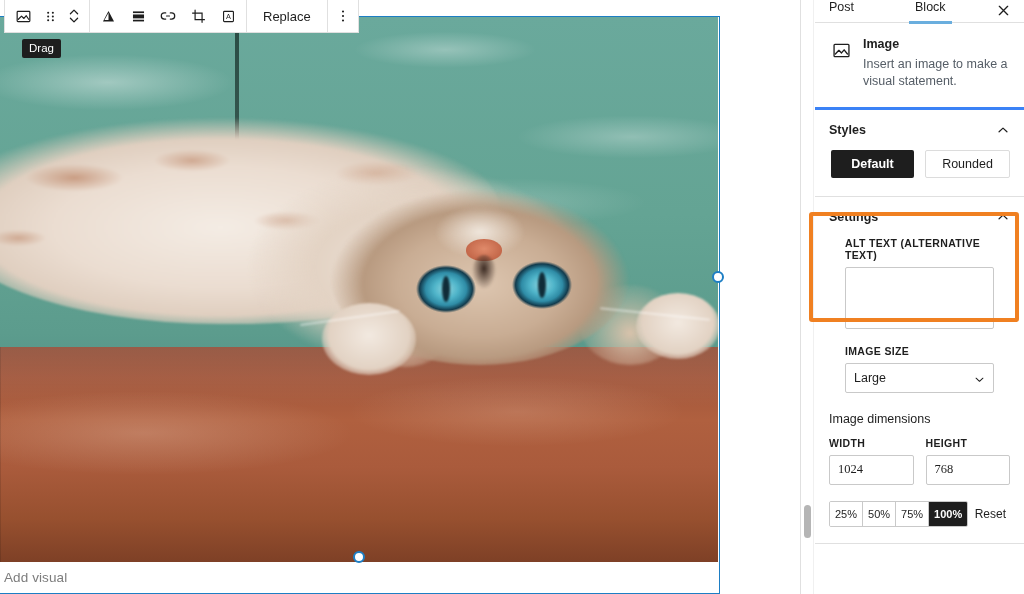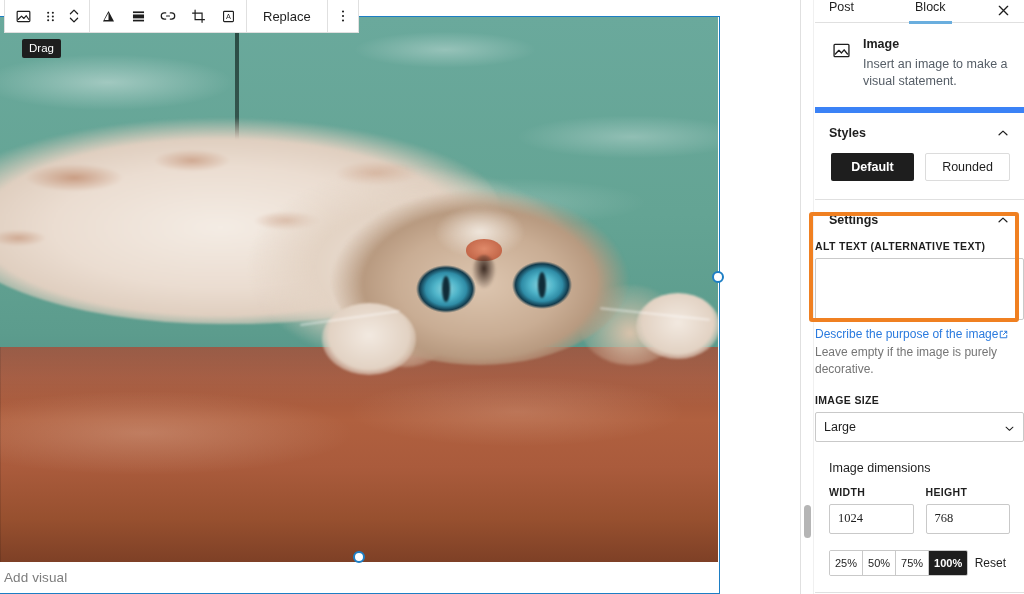--- a/index.html
+++ b/index.html
@@ -282,21 +282,21 @@
   .sb-close {
     position:absolute; right:10px; top:-1px;
     width:22px; height:22px;
     display:flex; align-items:center; justify-content:center;
     cursor:pointer; color:#1e1e1e;
   }
 
   .sb-blockcard {
     display:flex; gap:10px;
     padding:14px 14px 16px 14px;
-    border-bottom:6px solid #3b82f6;
+    border-bottom:3px solid #3b82f6;
   }
   .sb-blockicon {
     flex:0 0 auto;
     width:24px; height:24px;
     display:flex; align-items:center; justify-content:center;
     color:#1e1e1e;
     margin-top:1px;
   }
   .sb-blocktitle { font-size:12.5px; font-weight:bold; color:#1e1e1e; margin-bottom:5px; }
   .sb-blockdesc { font-size:12.5px; color:#555d66; line-height:1.38; }
@@ -328,21 +328,21 @@
   .alt-highlight {
     position:absolute;
     left:-6px; top:212px;
     width:210px; height:110px;
     border:4px solid #f08021;
     border-radius:3px;
     pointer-events:none;
     z-index:20;
   }
 
-  .field { padding:0 0; }
+  .field { padding:0 30px; }
   .field-label {
     font-size:10.5px; font-weight:bold; color:#1e1e1e;
     letter-spacing:.35px; text-transform:uppercase;
     margin-bottom:6px;
   }
   .alt-textarea {
     width:100%; height:62px;
     border:1px solid #c9c9c9;
     border-radius:2px;
     background:#ffffff;
@@ -607,29 +607,20 @@
         <span class="sb-chevron">
           <svg width="14" height="14" viewBox="0 0 16 16" fill="none" stroke="#1e1e1e" stroke-width="1.4" stroke-linecap="round" stroke-linejoin="round">
             <path d="M3.5 10L8 5.8l4.5 4.2"></path>
           </svg>
         </span>
       </div>
 
       <div class="field">
         <div class="field-label">ALT TEXT (ALTERNATIVE TEXT)</div>
         <textarea class="alt-textarea" style=""></textarea>
-        <div class="help-text">
-          <span class="help-link">Describe the purpose of the image</span><span class="ext-icon">
-            <svg width="9" height="9" viewBox="0 0 10 10" fill="none" stroke="#2a7ade" stroke-width="1.1" stroke-linecap="round" style="display:inline-block;">
-              <path d="M4 1.4H1.4v7.2h7.2V6"></path>
-                <path d="M6.2 1.4h2.4v2.4"></path>
-                <path d="M8.6 1.4L4.9 5.1"></path>
-            </svg>
-          </span><span>Leave empty if the image is purely decorative.</span>
-        </div>
       </div>
 
       <div class="field" style="margin-top:16px;">
         <div class="field-label">IMAGE SIZE</div>
         <div class="select-wrap">
           <span class="select-value">Large</span>
           <span class="select-caret">
             <svg width="13" height="13" viewBox="0 0 16 16" fill="none" stroke="#1e1e1e" stroke-width="1.3" stroke-linecap="round" stroke-linejoin="round">
               <path d="M3.8 6.4L8 10.2l4.2-3.8"></path>
             </svg>

